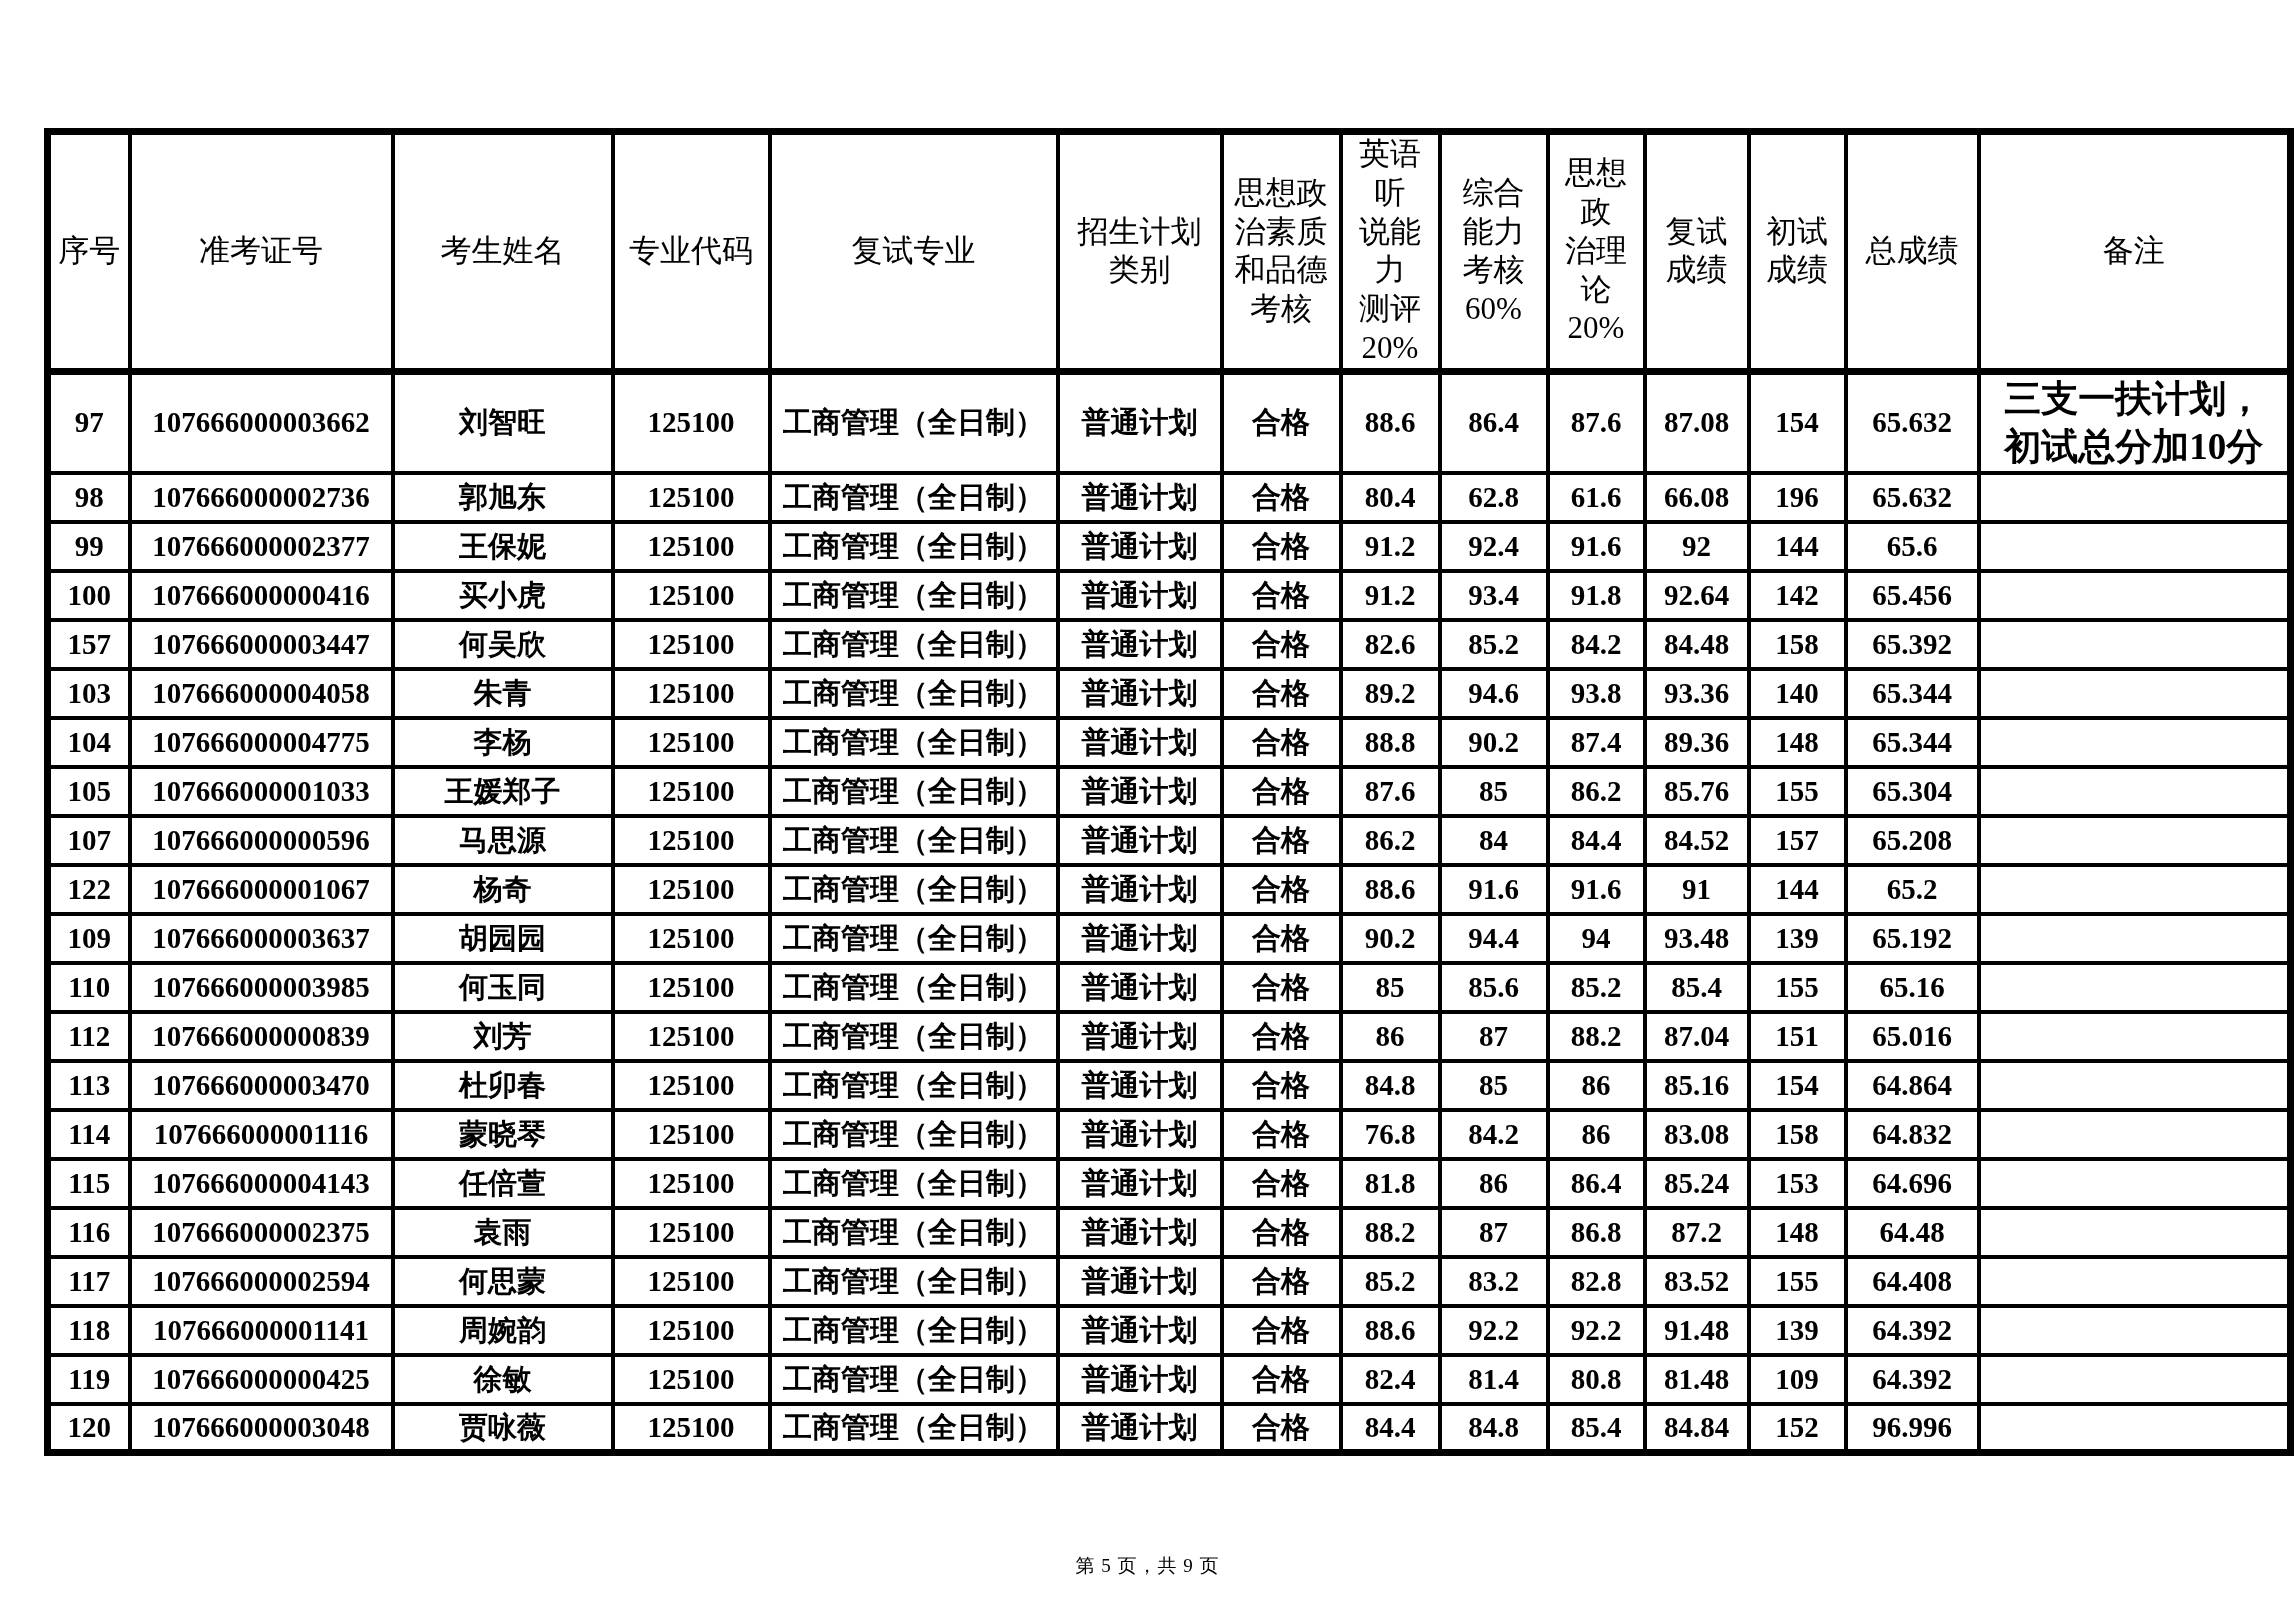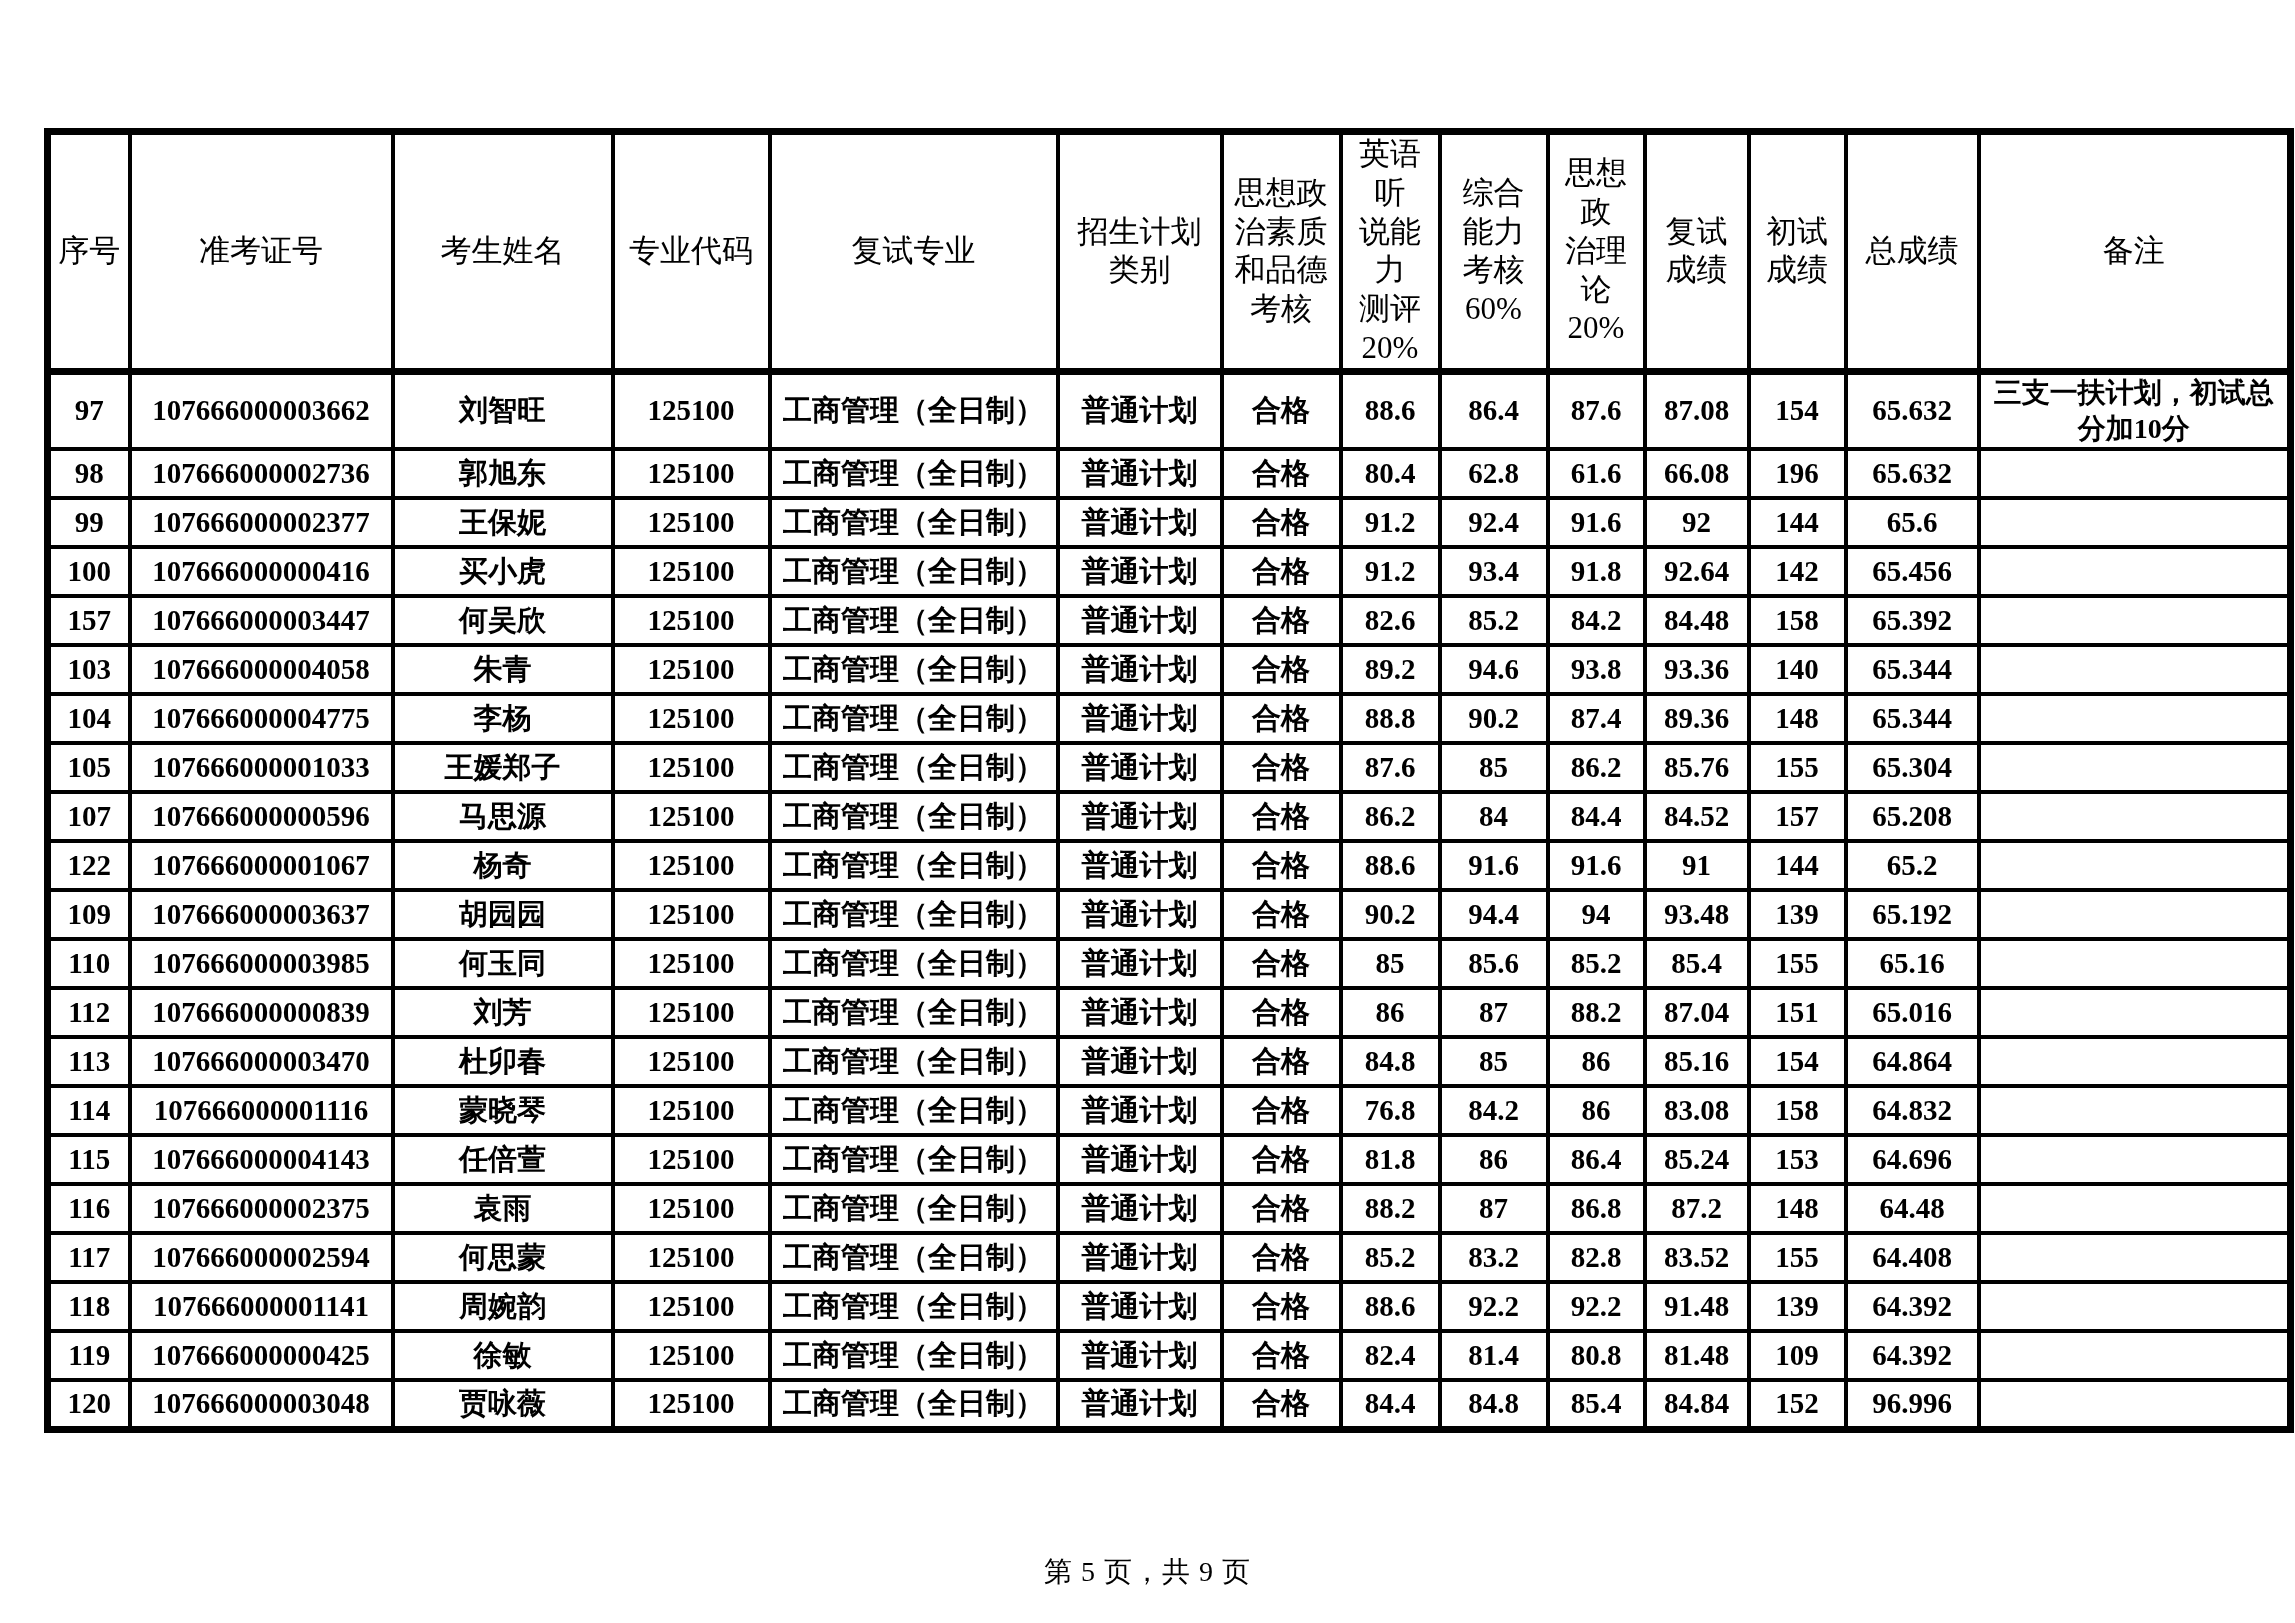--- a/index.html
+++ b/index.html
@@ -33,29 +33,29 @@
     border-bottom-width:7.2px;
   }
   .score-table tbody tr{height:49px;font-weight:bold;}
   .score-table tbody tr.tall-row{height:72px;}
   .score-table tbody td{
     font-size:29px;
     line-height:1.15;
     white-space:nowrap;
   }
   .score-table tbody td.remark{
-    font-size:28px;
+    font-size:37px;
     white-space:normal;
     line-height:1.3;
     padding:0 7.2px;
   }
   .page-footer{
     position:absolute;left:0;top:1553px;width:2295px;
     text-align:center;
-    font-size:28px;
+    font-size:19px;
     letter-spacing:1px;
   }
 </style>
 </head>
 <body>
 
 <div class="sheet">
 
   <table class="score-table">
     <colgroup>

